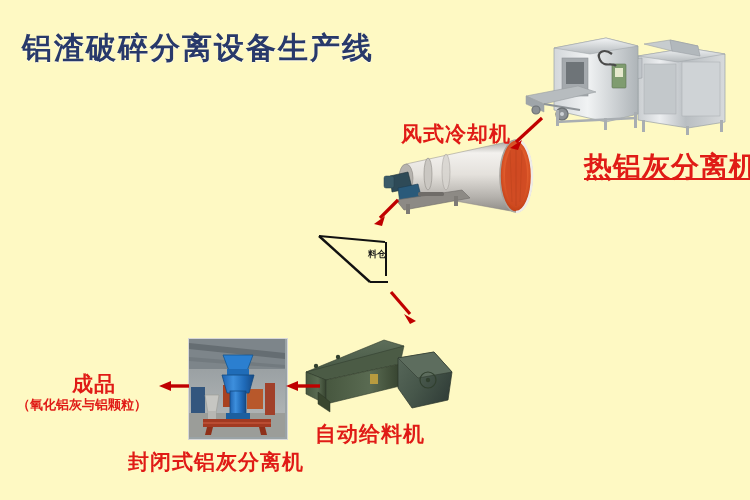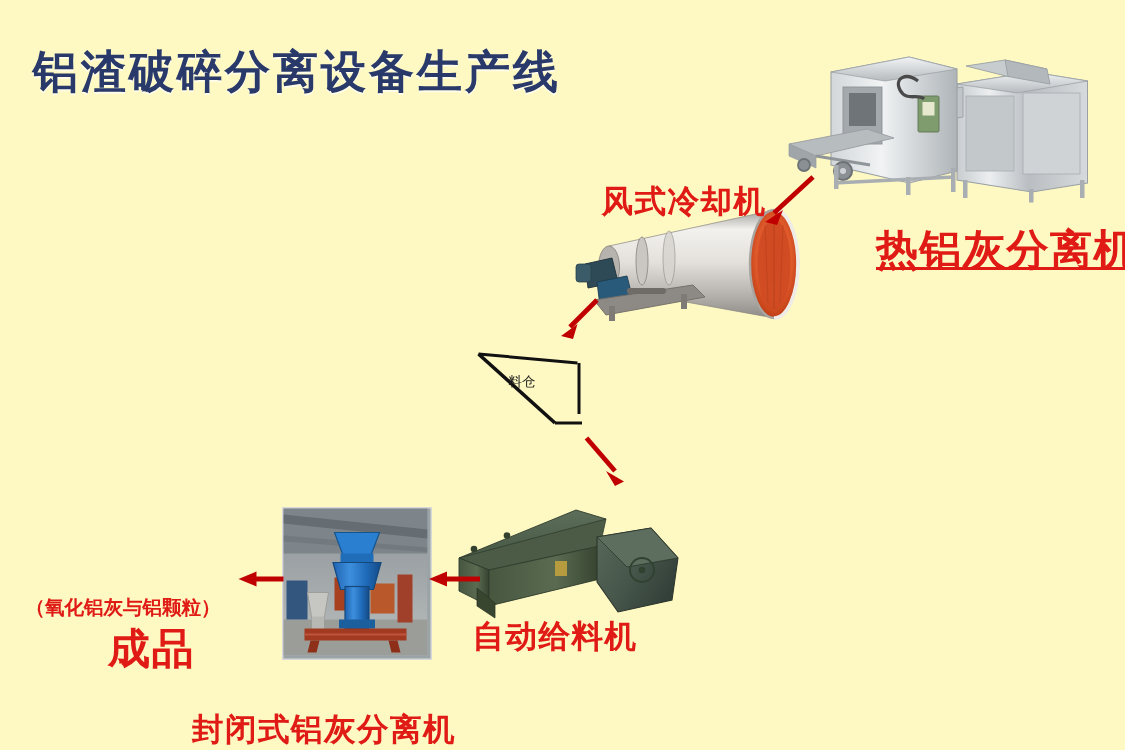--- a/index.html
+++ b/index.html
@@ -23,27 +23,27 @@
   
   .lbl{
     position:absolute;
     color:#e01b16;
     font-weight:bold;
     white-space:nowrap;
     letter-spacing:1px;
   }
   .lbl-cooler{left:357px;top:120px;font-size:21px;margin-left:44px;}
   .lbl-hot{left:584px;top:148px;font-size:28px;text-decoration:underline;}
-  .lbl-feeder{left:315px;top:410px;font-size:21px;}
-  .lbl-sep{left:128px;top:448px;font-size:21px;margin-top:24px;}
-  .lbl-product{left:72px;top:370px;font-size:28px;margin-top:44px;}
+  .lbl-feeder{left:315px;top:420px;font-size:21px;}
+  .lbl-sep{left:128px;top:448px;font-size:21px;}
+  .lbl-product{left:72px;top:370px;font-size:21px;}
   .lbl-product-sub{left:5px;top:396px;font-size:13px;letter-spacing:0;margin-left:12px;}
   .lbl-hopper{
-    position:absolute;left:339px;top:248px;
-    font-size:9px;color:#1a1a1a;font-weight:normal;letter-spacing:0;
+    position:absolute;left:368px;top:248px;
+    font-size:9px;color:#1a1a1a;font-weight:bold;letter-spacing:0;
   }
 
   
   .photo{position:absolute;}
 
   
   #hot-sep{left:520px;top:18px;width:215px;height:118px;}
   
   #cooler{left:366px;top:132px;width:185px;height:92px;}
   

